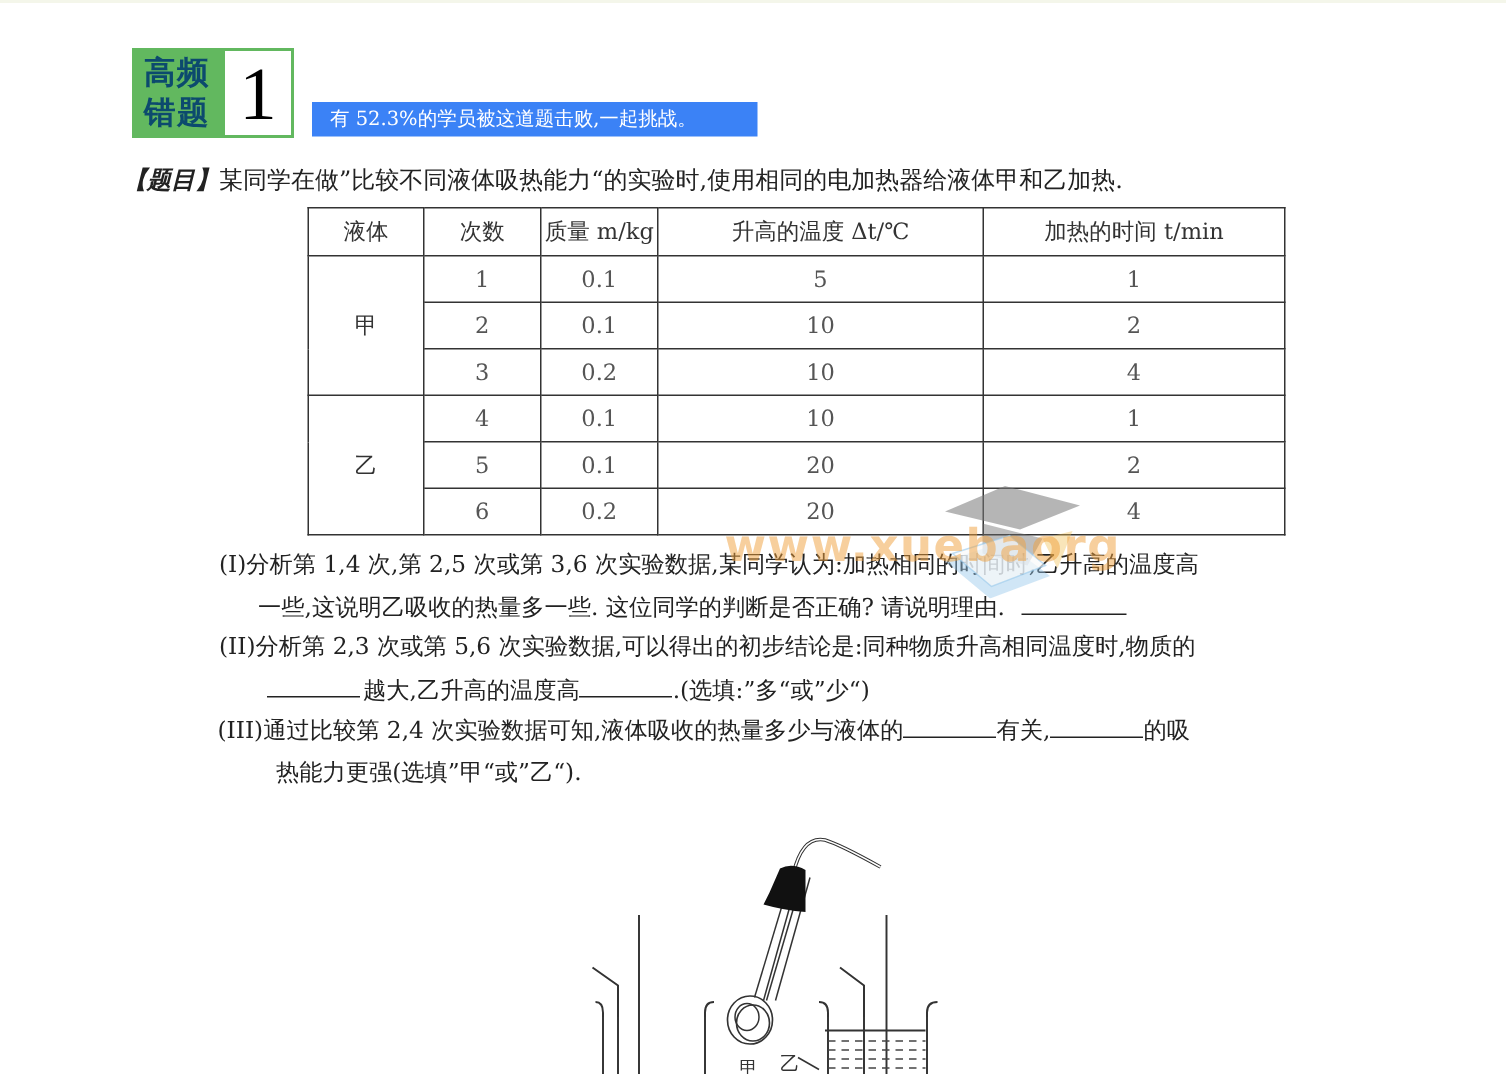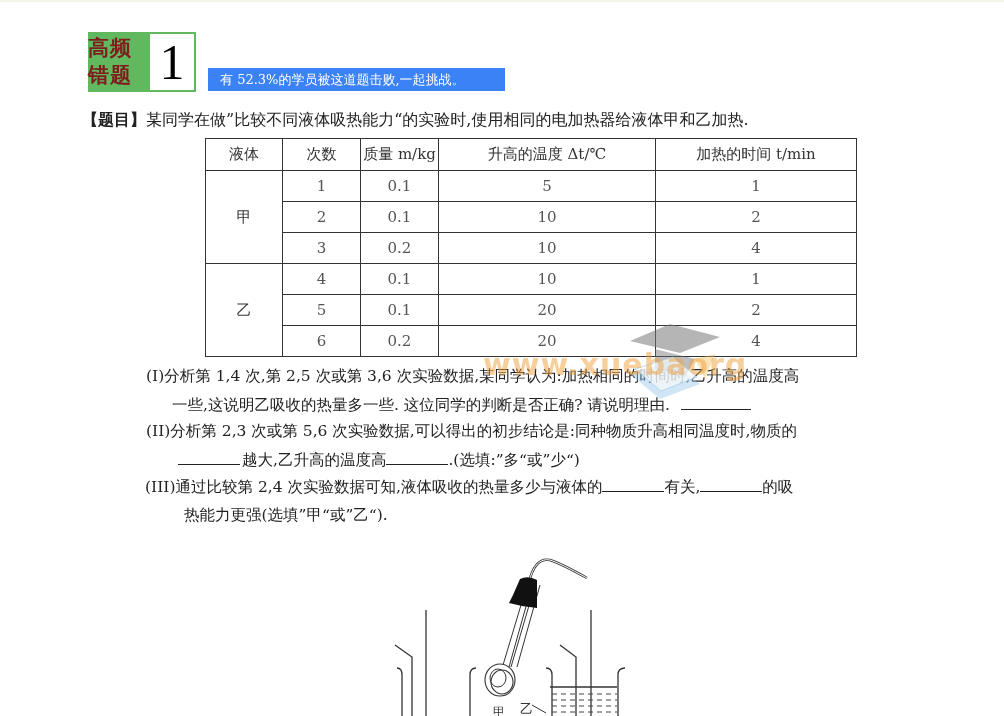--- a/index.html
+++ b/index.html
@@ -6,39 +6,39 @@
   body {
     width: 1004px; height: 716px; overflow: hidden; background: #ffffff;
     font-family: "DejaVu Serif", "Liberation Serif", serif; color: #222;
     position: relative;
   }
   .topline { position:absolute; left:0; top:0; width:1004px; height:2px; background:#f4f6ea; }
 
   
   .badge { position:absolute; left:88px; top:32px; display:flex; }
   .badge-left {
-    width:60px; height:60px; background:#62b85f; color:#7f1d1d;
+    width:60px; height:60px; background:#62b85f; color:#0c4a6e;
     font-family:"DejaVu Sans", sans-serif; font-weight:bold; font-size:21px;
-    line-height:27px; text-align:left; padding-top:3px; box-sizing:border-box;
+    line-height:27px; text-align:center; padding-top:3px; box-sizing:border-box;
     letter-spacing:1px;
   }
   .badge-num {
     width:48px; height:60px; border:2px solid #62b85f; box-sizing:border-box;
     background:#fff; font-family:"Liberation Serif", serif; font-size:50px;
     line-height:56px; text-align:center; color:#000;
   }
   .banner {
     position:absolute; left:208px; top:68px; width:297px; height:23px;
     background:#3b82f6; color:#fff; font-size:13px; line-height:23px;
     padding-left:12px; box-sizing:border-box; white-space:nowrap;
   }
 
   
   .question { position:absolute; left:82px; top:110px; font-size:16px; white-space:nowrap; }
-  .q-tag { font-family:"DejaVu Sans", sans-serif; font-weight:bold; }
+  .q-tag { font-family:"DejaVu Sans", sans-serif; font-weight:bold;font-style:italic; }
 
   
   table.data {
     position:absolute; left:205px; top:138px; border-collapse:collapse;
     font-size:15px; color:#333;
   }
   table.data td, table.data th {
     border:1.3px solid #333; text-align:center; font-weight:normal; height:30px; padding:0;
   }
   table.data th { height:31px; }

